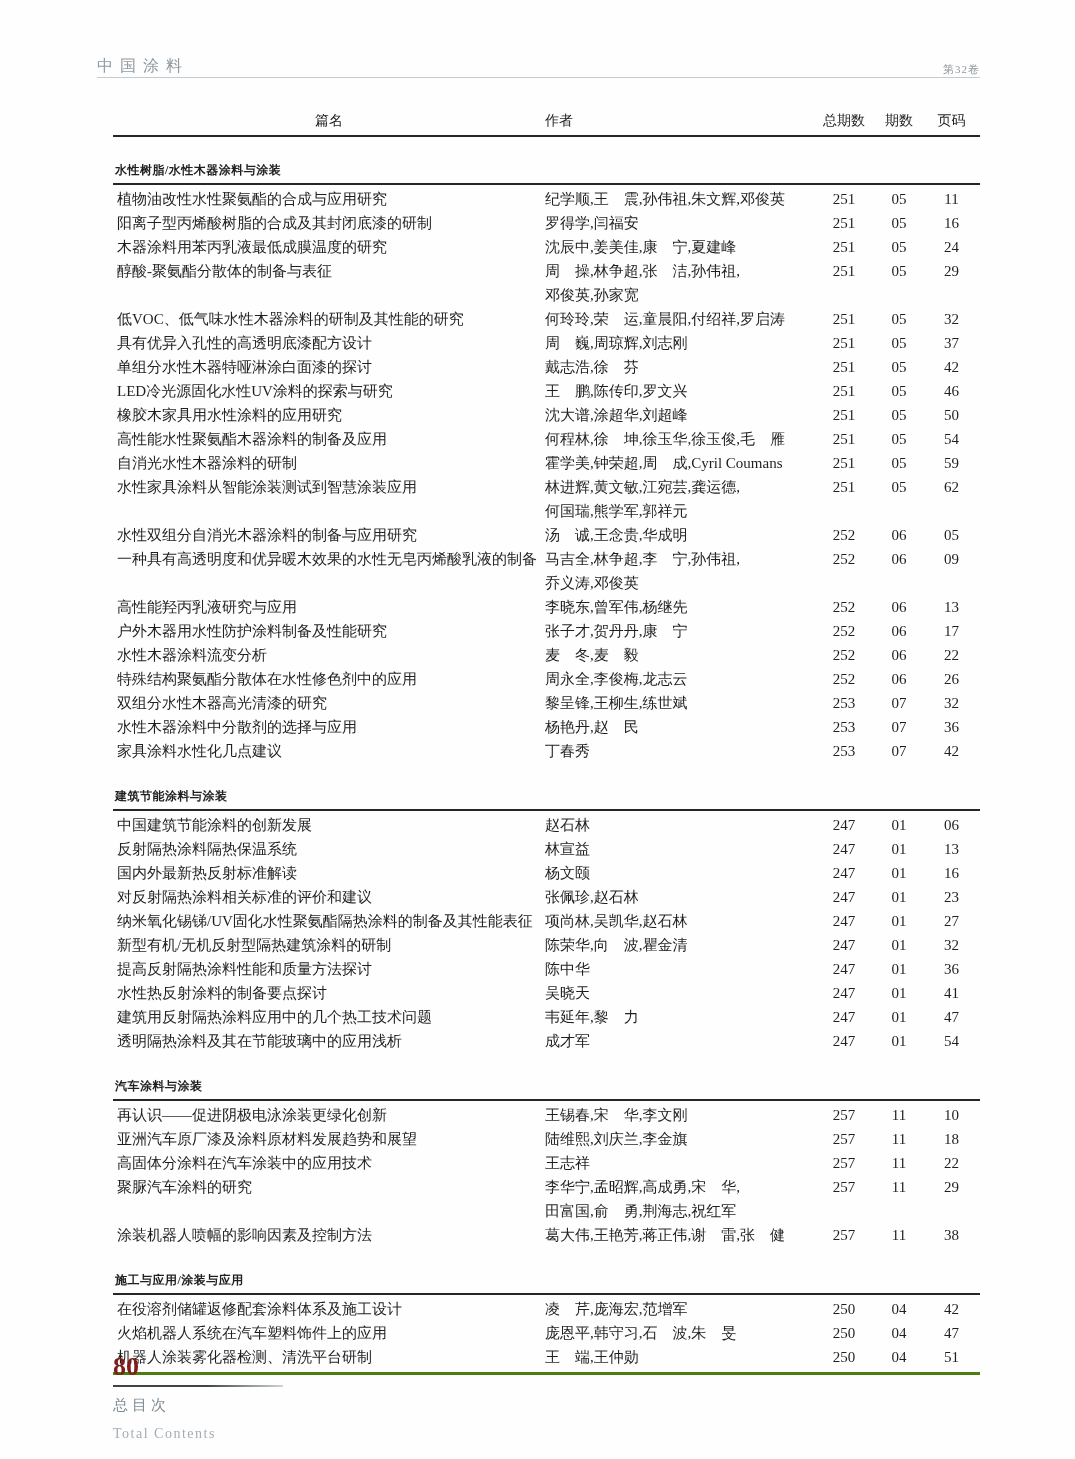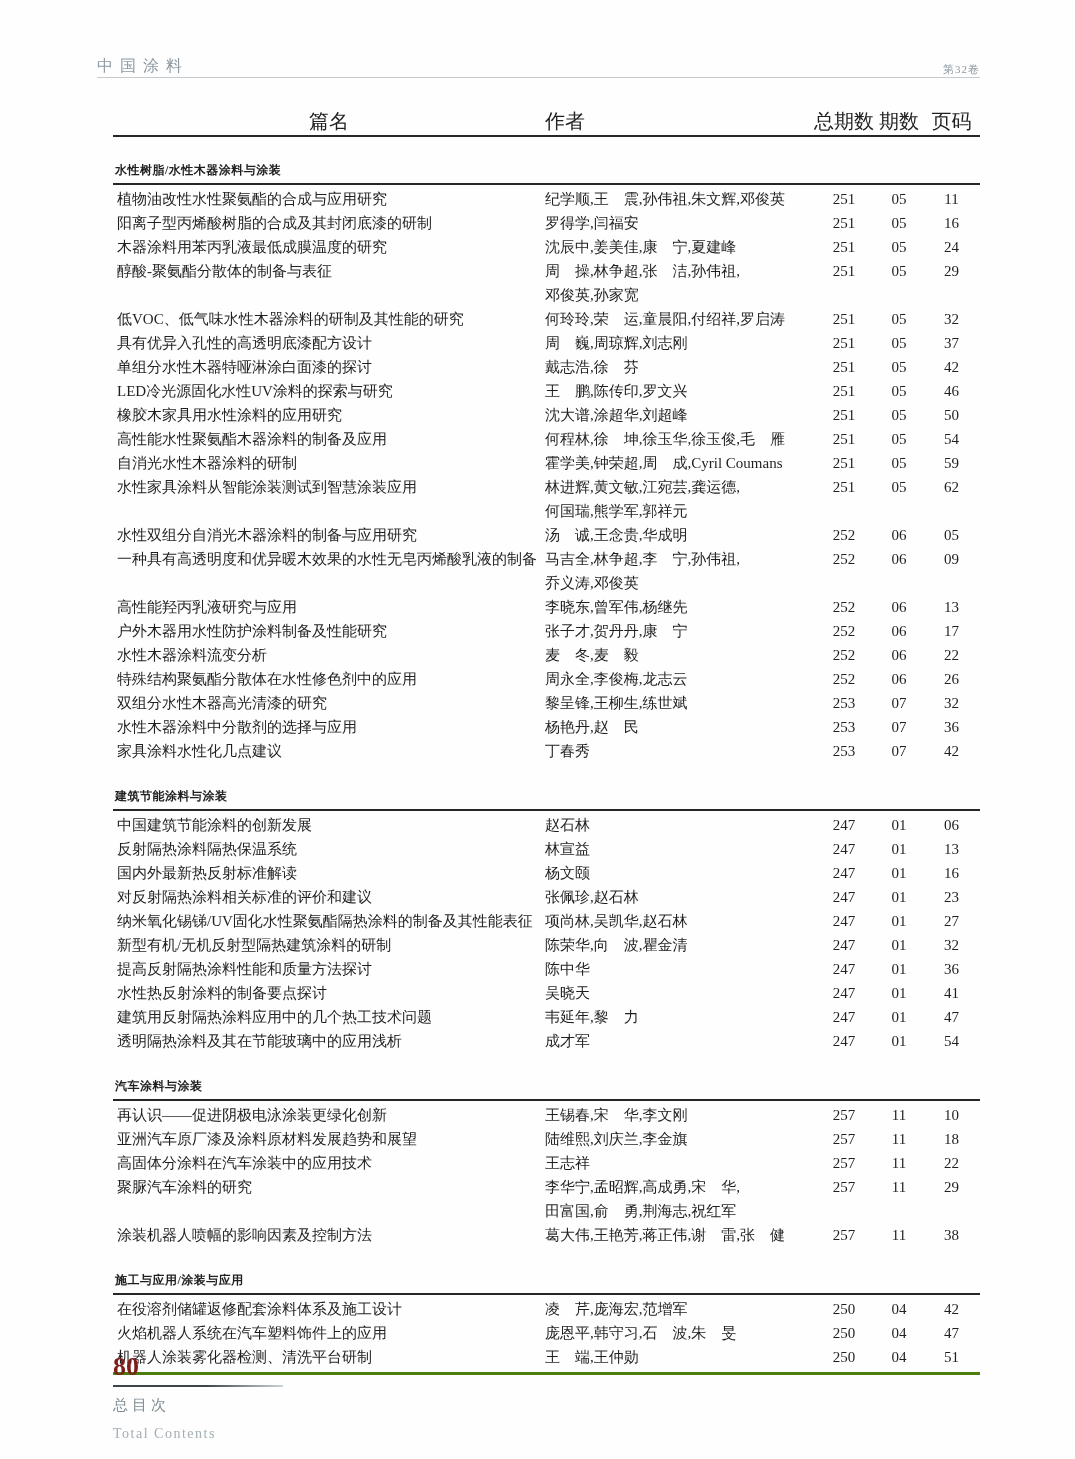--- a/index.html
+++ b/index.html
@@ -16,21 +16,21 @@
     border-bottom:1px solid #c3cad0; 
     color:#8e99a1;
   }
   .journal-name { font-size:16px; letter-spacing:7px; }
   .volume { font-size:11px; letter-spacing:1px; }
 
   
   .toc { position:absolute; left:113px; top:112px; width:867px; }
   .cols { display:grid; grid-template-columns:432px 268px 62px 48px 57px; }
   .col-head-row { border-bottom:2px solid #262626; padding-bottom:5px; }
-  .col-head { font-size:20px; line-height:18px; }
+  .col-head { font-size:14px; line-height:18px; }
   .col-head.c-title   { text-align:center; }
   .col-head.c-authors { }
   .col-head.c-num     { text-align:center; letter-spacing:0px; }
 
   .section { margin-top:22px; }
   .section-heading {
     font-size:12px; font-weight:bold; letter-spacing:0.5px;
     padding:3px 0 4px 2px; border-bottom:2px solid #262626;
   }
   .section-rows { padding-top:2px; }

